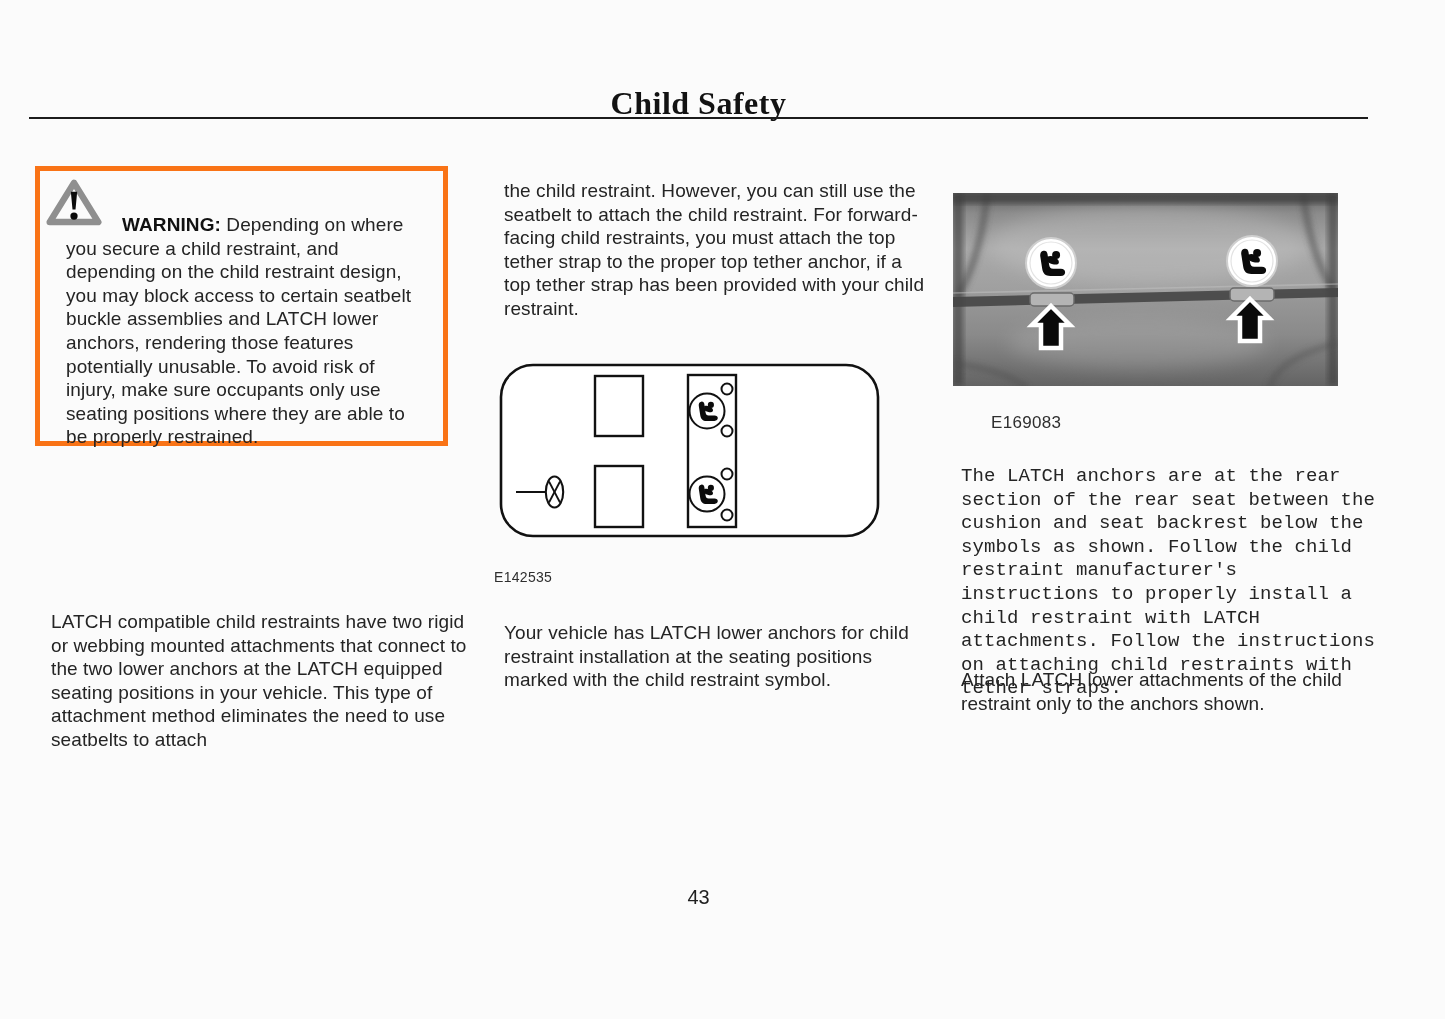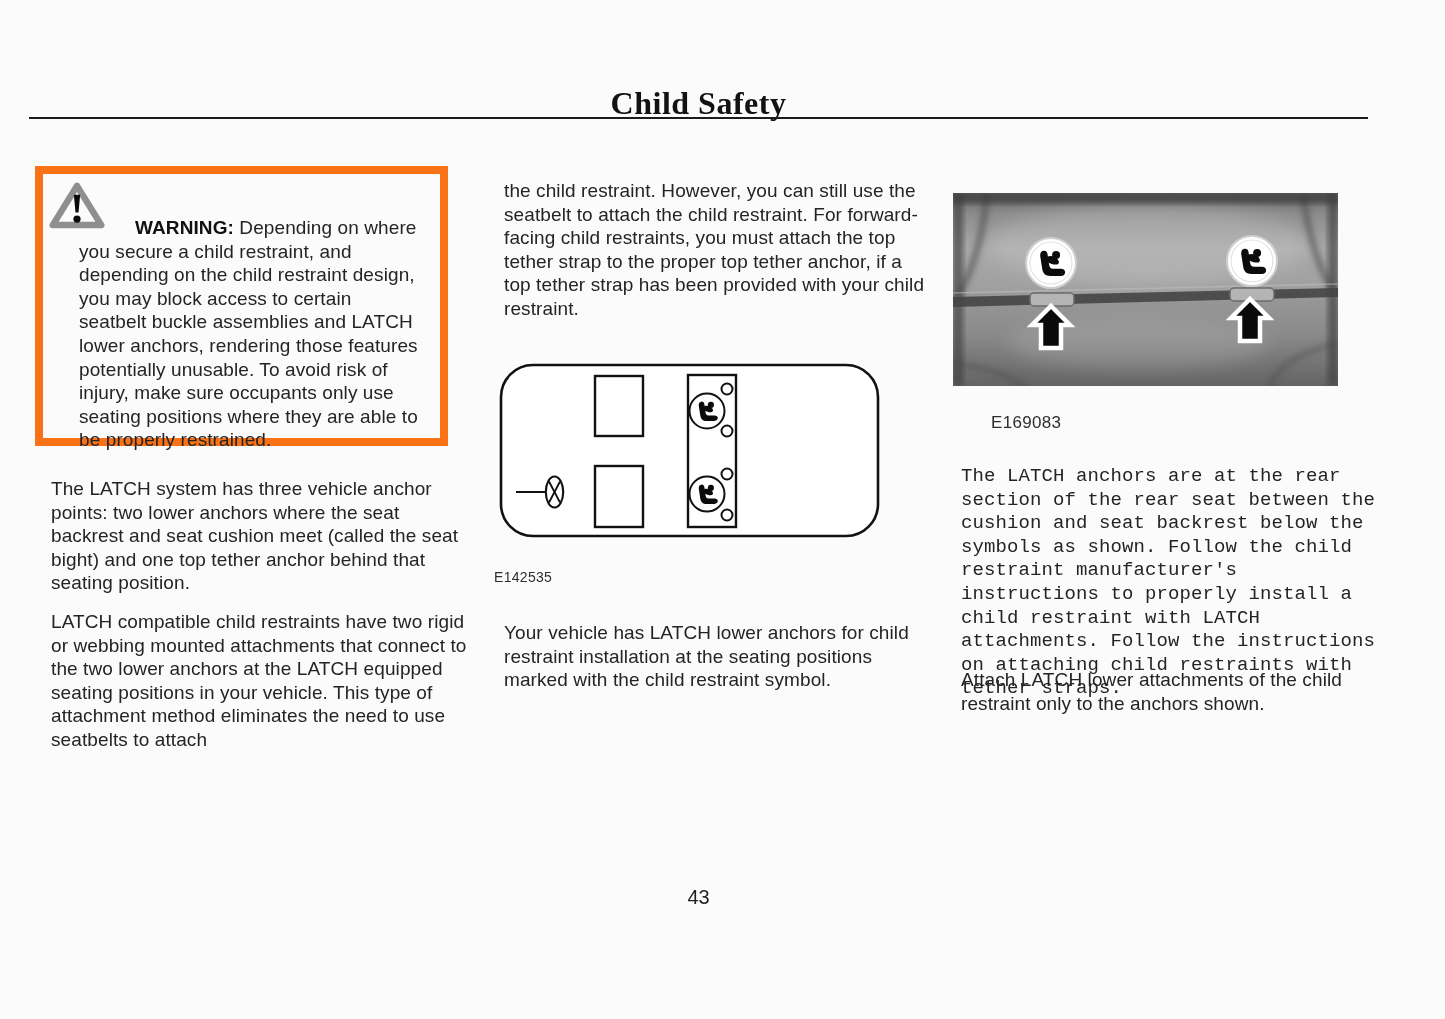--- a/index.html
+++ b/index.html
@@ -27,22 +27,22 @@
   p.body-text{
     margin:15px;
     font-size:19px;
     line-height:23.6px;
     letter-spacing:0.1px;
     color:#242424;
   }
   .warning-box{
     position:absolute;left:35px;top:166px;width:413px;height:280px;
     box-sizing:border-box;
-    border:8px solid #f97316;
-    padding:27px 4px 0 21px;
+    border:5px solid #f97316;
+    padding:27px 4px 0 11px;
     background:#fbfbfb;
   }
   .warning-box .warn-par{
     font-size:19px;line-height:23.6px;letter-spacing:0.1px;
     text-indent:56px;
   }
   .warn-label{font-weight:bold;color:#111;}
   .warn-icon{
     position:absolute;left:6px;top:7px;width:56px;height:49px;
   }
@@ -82,21 +82,20 @@
     <span class="warn-icon">
       <svg width="56" height="49" viewBox="0 0 60 52">
         <path d="M30 5 L56 47 L4 47 Z" fill="none" stroke="#8f8f8f" stroke-width="7" stroke-linejoin="round"></path>
         <polygon points="26.6,14.5 33.4,14.5 31.6,33.5 28.4,33.5" fill="#0b0b0b"></polygon>
         <circle cx="30" cy="40.5" r="3.9" fill="#0b0b0b"></circle>
       </svg>
     </span>
     <p class="warn-par body-text"><span class="warn-label">WARNING:</span> <span>Depending on where you secure a child restraint, and depending on the child restraint design, you may block access to certain seatbelt buckle assemblies and LATCH lower anchors, rendering those features potentially unusable. To avoid risk of injury, make sure occupants only use seating positions where they are able to be properly restrained.</span></p>
   </div>
 
-  <p class="body-text p-l1">The LATCH system has three vehicle anchor points: two lower anchors where the seat backrest and seat cushion meet (called the seat bight) and one top tether anchor behind that seating position.</p>
   <p class="body-text p-l2">LATCH compatible child restraints have two rigid or webbing mounted attachments that connect to the two lower anchors at the LATCH equipped seating positions in your vehicle. This type of attachment method eliminates the need to use seatbelts to attach</p>
 
   <p class="body-text p-m1">the child restraint. However, you can still use the seatbelt to attach the child restraint. For forward-facing child restraints, you must attach the top tether strap to the proper top tether anchor, if a top tether strap has been provided with your child restraint.</p>
 
   <div class="fig-diagram">
     <svg width="387" height="181" viewBox="0 0 387 181" role="img">
       <rect x="4" y="4" width="377" height="171" rx="32" fill="#ffffff" stroke="#111" stroke-width="2.6"></rect>
 
       <g>
         <line x1="19" y1="131" x2="49" y2="131" stroke="#111" stroke-width="2"></line>

